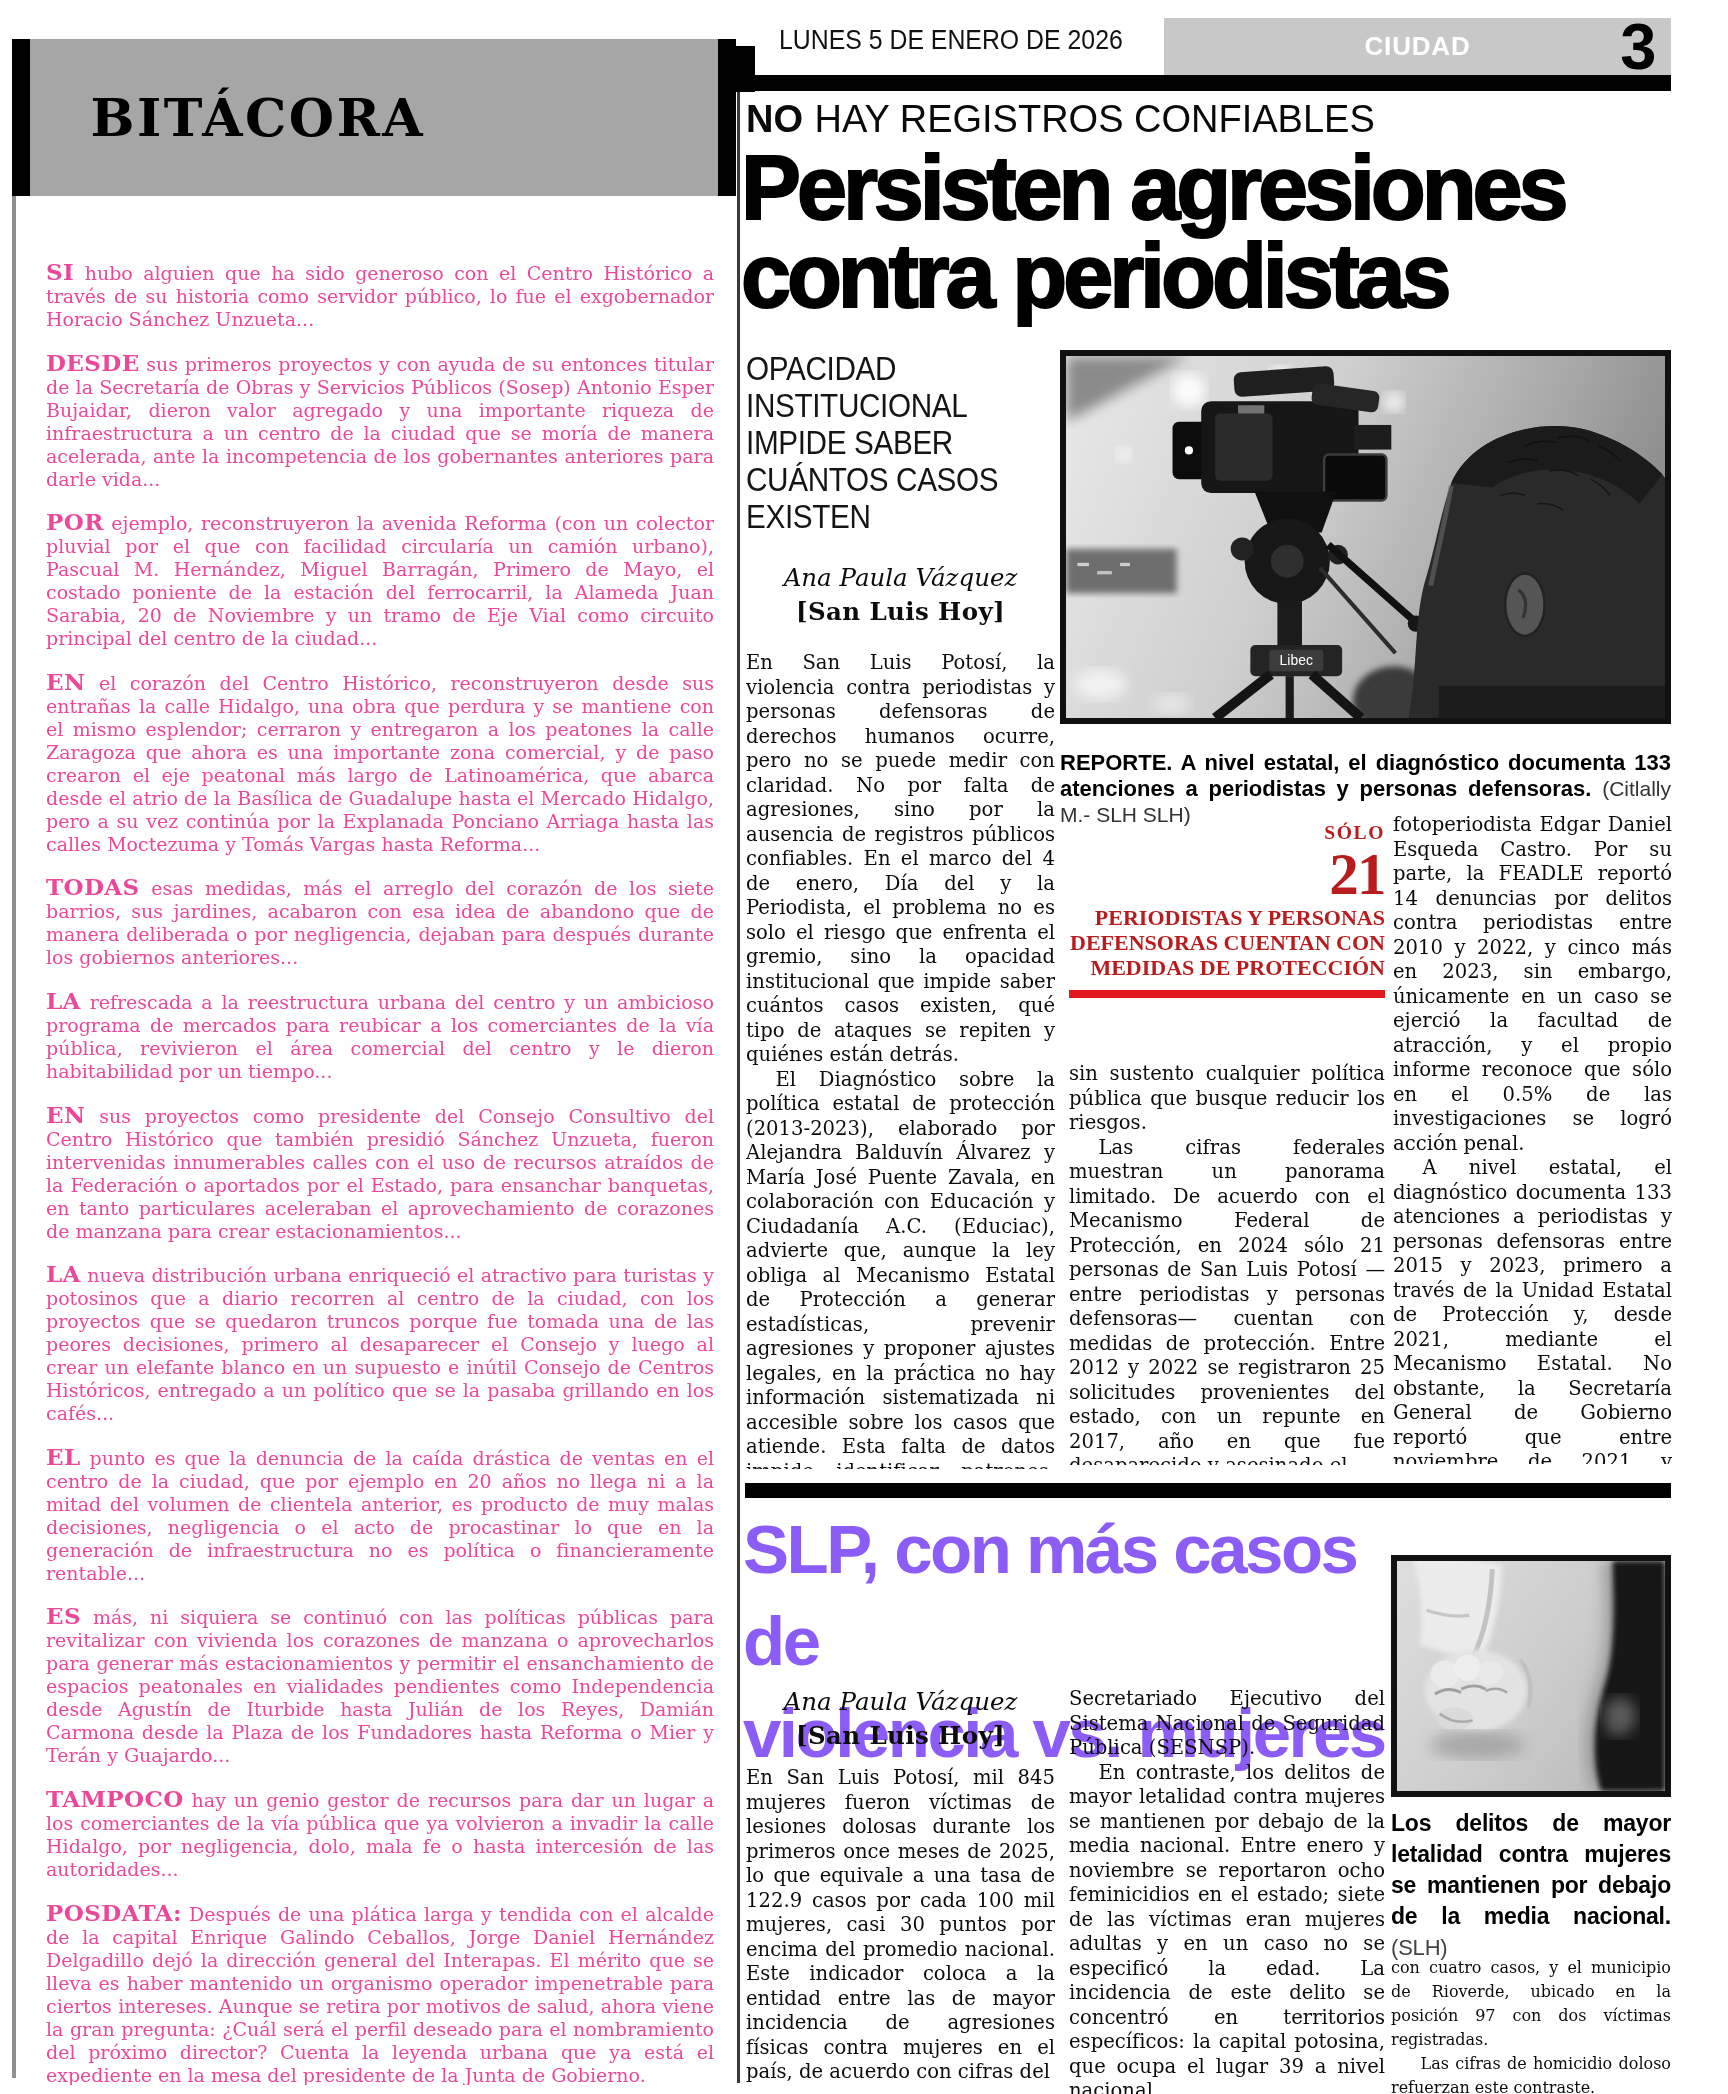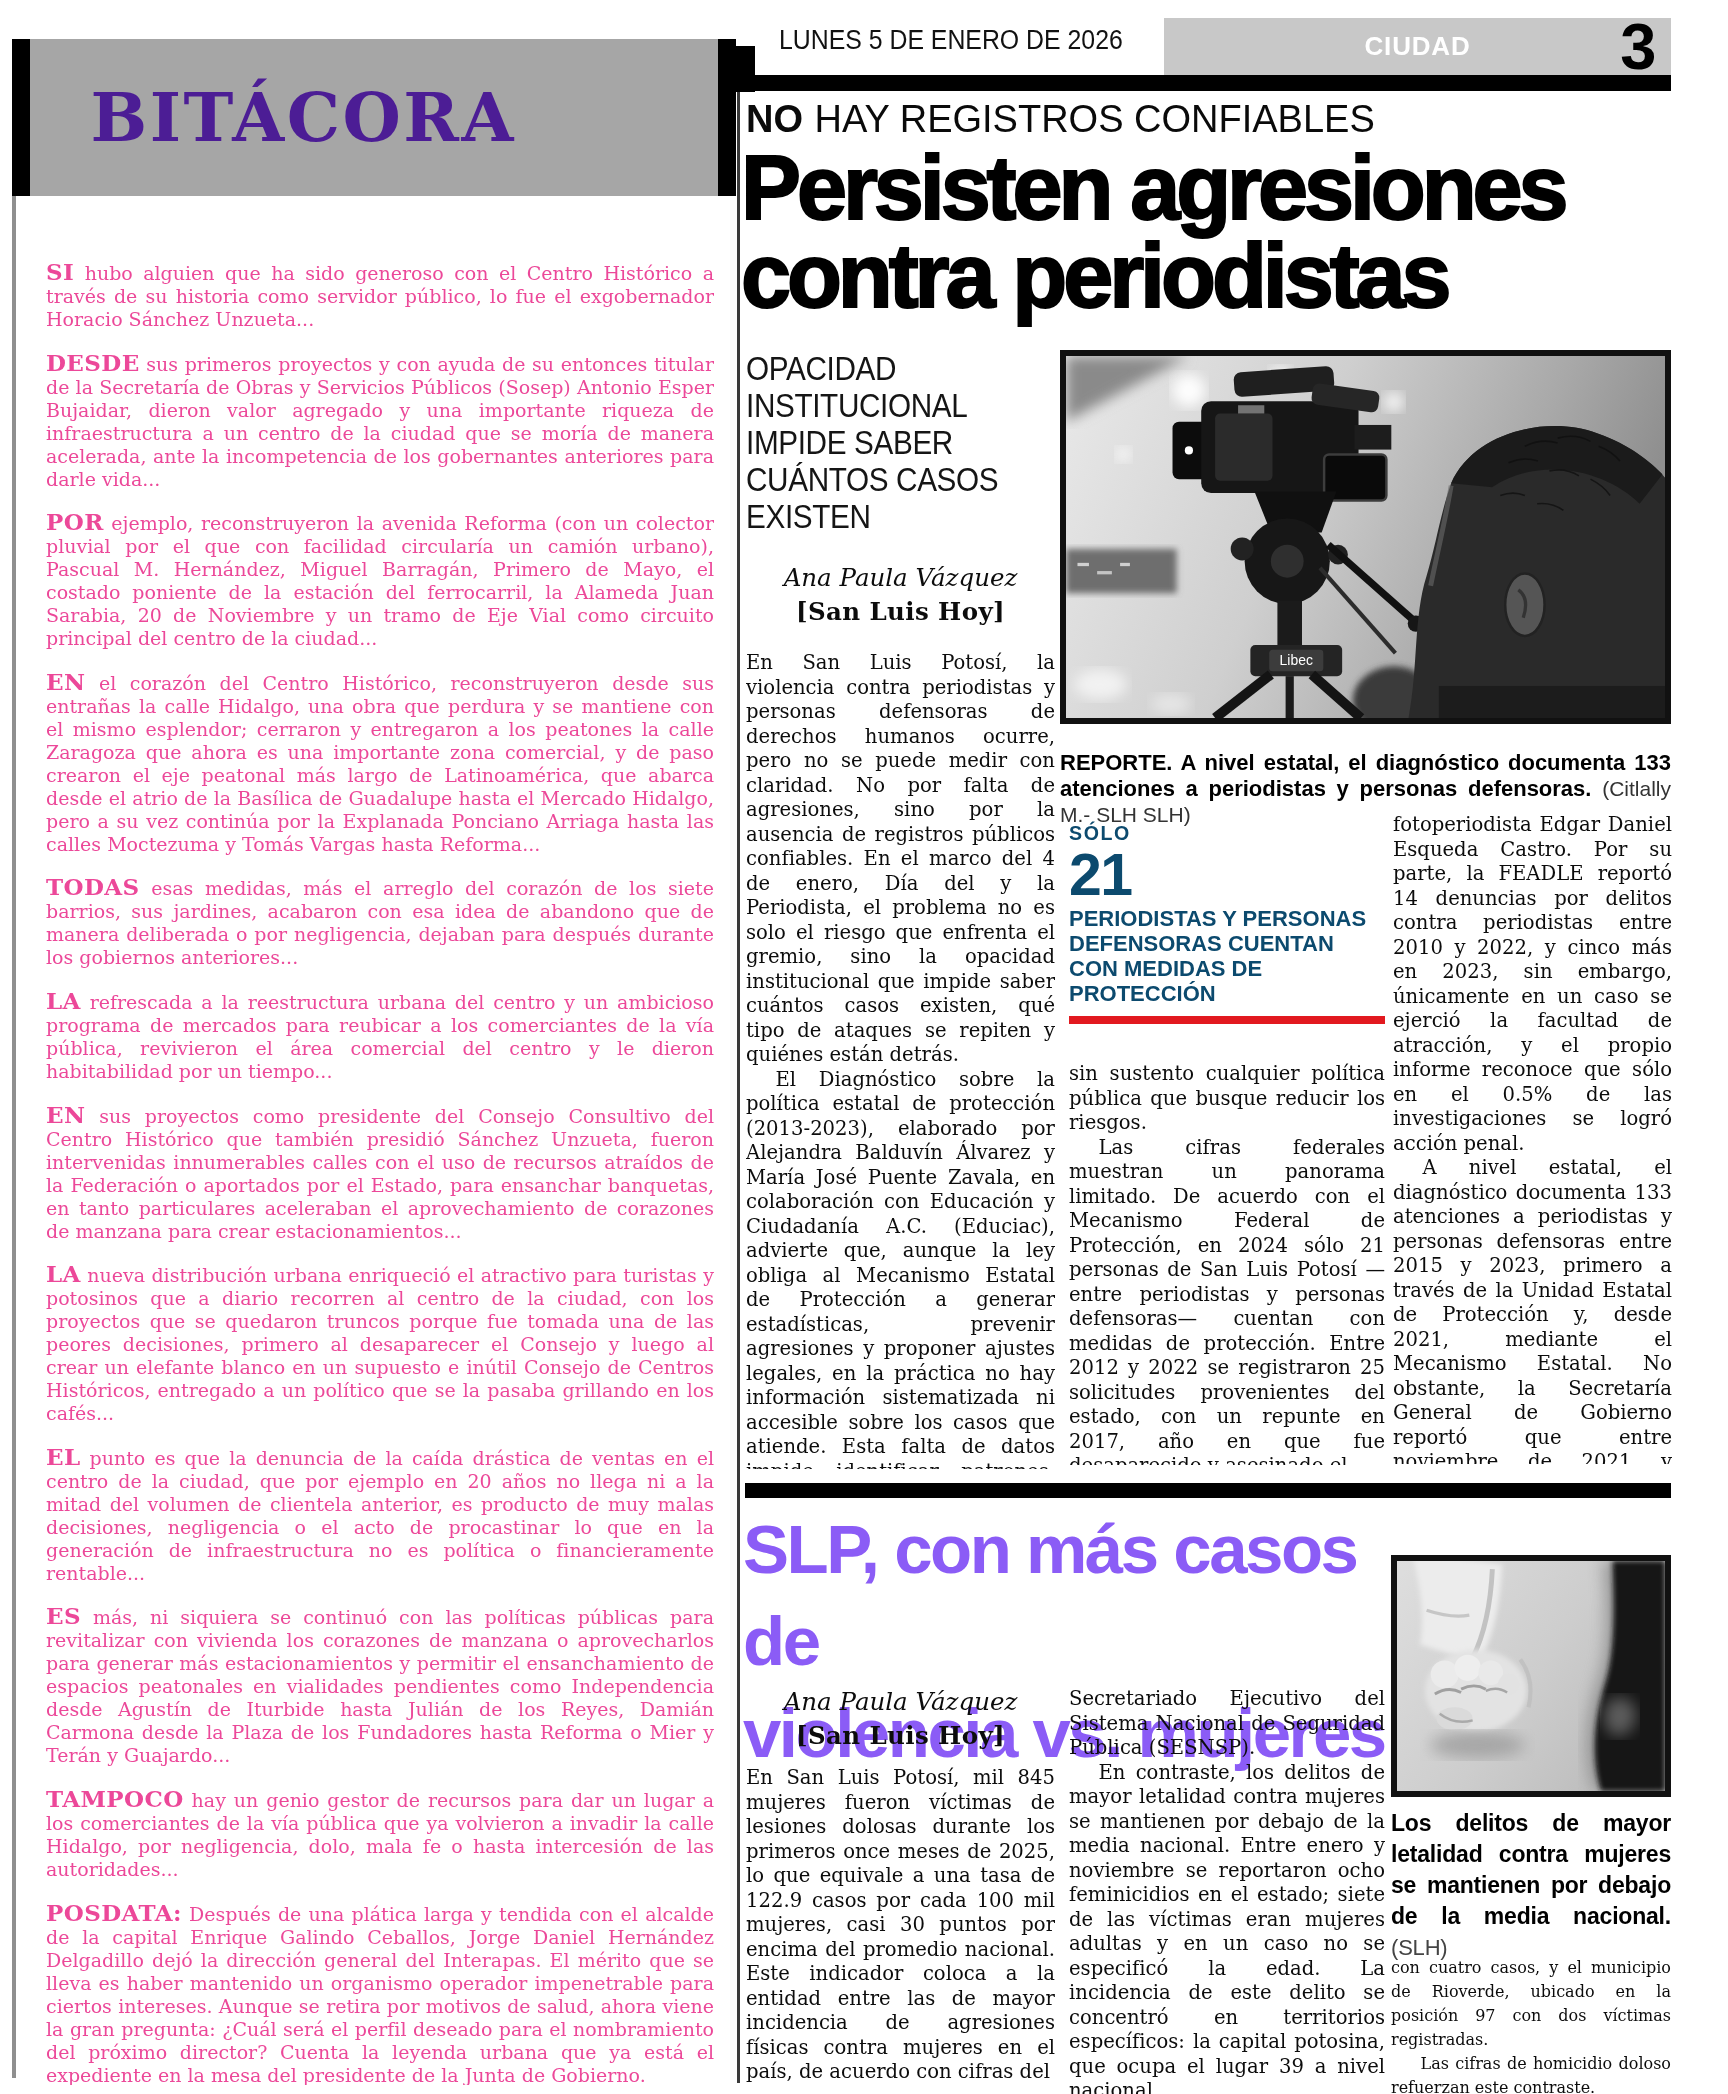--- a/index.html
+++ b/index.html
@@ -4,22 +4,22 @@
 <style>
   html,body{margin:0;padding:0;background:#777;}
   #page{position:relative;width:1728px;height:2095px;background:#fff;overflow:hidden;
         font-family:"DejaVu Serif",serif;color:#0c0c0c;}
   [data-interactable]{cursor:default;}
 
   
   #bitacora-box{position:absolute;left:11.5px;top:39px;width:724px;height:157px;background:#a6a6a6;}
   #bitacora-box .cap{position:absolute;top:0;width:18px;height:157px;background:#000;}
   #bitacora-box .cap.l{left:0;} #bitacora-box .cap.r{right:0;}
-  #bitacora-title{position:absolute;left:79px;top:0;line-height:157px;font-size:67px;font-weight:bold;
-        letter-spacing:2.5px;color:#4c1d95;font-family:"DejaVu Serif",serif;}
+  #bitacora-title{position:absolute;left:79px;top:0;line-height:157px;font-size:52px;font-weight:bold;
+        letter-spacing:2.5px;color:#000000;font-family:"DejaVu Serif",serif;}
   #bitacora-rule{position:absolute;left:11.5px;top:196px;width:4.9px;height:1882px;background:#8f8f8f;}
   #divider-v{position:absolute;left:737px;top:90px;width:2.5px;height:1993px;background:#3a3a3a;}
   #bitacora-text{position:absolute;left:46px;top:260px;width:668px;height:1825px;overflow:hidden;
         font-size:19px;line-height:23px;text-align:justify;color:#ec4899;}
   #bitacora-text p{margin:0 0 19.6px 0;}
   #bitacora-text .lead{font-size:23px;font-weight:bold;letter-spacing:0.4px;}
 
   
   #hdr-date{position:absolute;left:779px;top:24.5px;font-family:"Liberation Sans",sans-serif;
         font-size:27px;color:#111;transform:scaleX(.92);transform-origin:left;white-space:nowrap;}
@@ -46,22 +46,22 @@
   .byl-author{font-style:italic;font-size:24.5px;}
   .byl-outlet{font-weight:bold;font-size:24.5px;margin-top:4.9px;letter-spacing:0.4px;}
   .bodycol{position:absolute;font-size:19.6px;line-height:24.5px;text-align:justify;overflow:hidden;color:#0c0c0c;}
   .bodycol p{margin:0;}
   .bodycol p + p{text-indent:29.5px;}
   #a1col1{left:746px;top:651px;width:309px;height:818px;}
   #a1col2-body{left:1069px;top:1062px;width:316px;height:403px;}
   #a1col3{left:1393px;top:813px;width:279px;height:651px;}
 
   
-  #callout{position:absolute;left:1069px;top:822px;width:316px;text-align:left;
-        font-family:Liberation Sans, sans-serif;color:#0c4a6e;}
+  #callout{position:absolute;left:1069px;top:822px;width:316px;text-align:right;
+        font-family:Liberation Serif, serif;color:#b91c1c;}
   #callout .c-small{font-size:19.6px;font-weight:800;letter-spacing:1.6px;}
   #callout .c-num{font-size:59px;font-weight:900;line-height:61px;letter-spacing:-1.6px;}
   #callout .c-text{font-size:22px;font-weight:800;line-height:25px;}
   #callout .c-bar{height:8.2px;margin-top:9.8px;}
 
   
   .photo{position:absolute;border:6.5px solid #111;box-sizing:border-box;background:#c9c9c9;overflow:hidden;}
   #photo1{left:1060px;top:350px;width:611px;height:374px;}
   #photo2{left:1391px;top:1555px;width:280px;height:242px;}
   .photo svg{display:block;width:100%;height:100%;}

